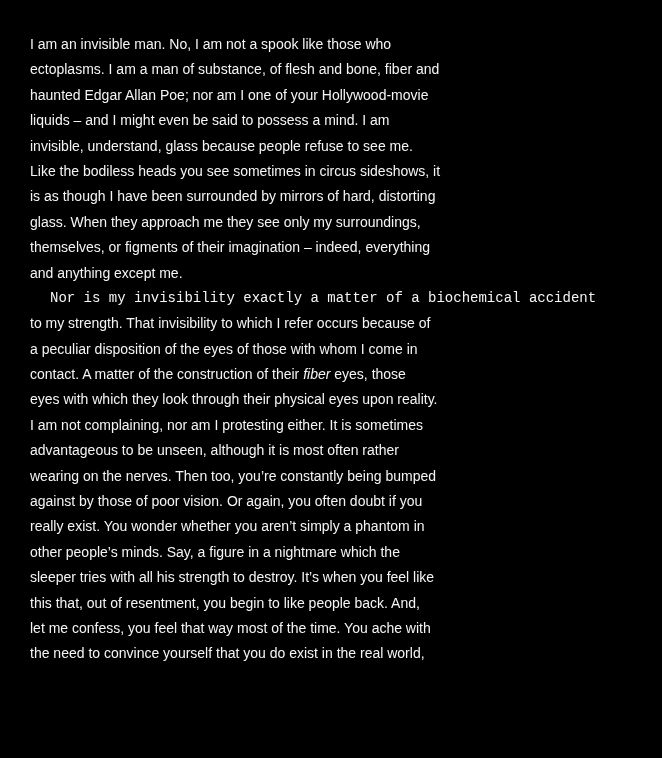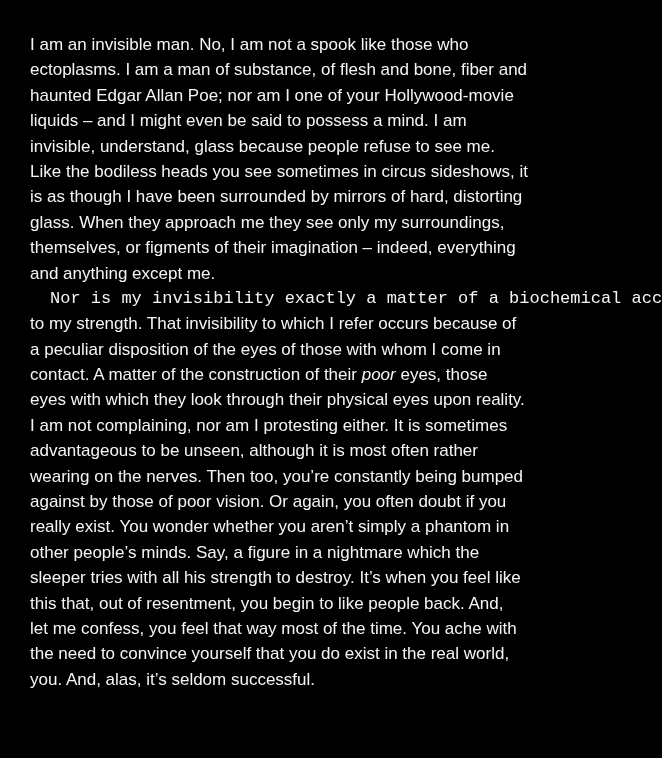--- a/index.html
+++ b/index.html
@@ -13,21 +13,21 @@
     height: 758px;
     background: #000000;
     overflow: hidden;
   }
   .text-block {
     position: absolute;
     left: 30px;
     top: 32px;
     width: 622px;
     font-family: "Liberation Sans", sans-serif;
-    font-size: 17px;
+    font-size: 14px;
     line-height: 25.4px;
     font-weight: 400;
     color: #f5f5f5;
     letter-spacing: 0;
   }
   .paragraph {
     margin: 0;
     padding: 0;
   }
   .line {
@@ -56,28 +56,27 @@
         <div class="line"><span>Like the bodiless heads you see sometimes in circus sideshows, it</span></div>
         <div class="line"><span>is as though I have been surrounded by mirrors of hard, distorting</span></div>
         <div class="line"><span>glass. When they approach me they see only my surroundings,</span></div>
         <div class="line"><span>themselves, or figments of their imagination – indeed, everything</span></div>
         <div class="line"><span>and anything except me.</span></div>
       </div>
       <div class="paragraph">
         <div class="line indent"><span>Nor is my invisibility exactly a matter of a biochemical accident</span></div>
         <div class="line"><span>to my strength. That invisibility to which I refer occurs because of</span></div>
         <div class="line"><span>a peculiar disposition of the eyes of those with whom I come in</span></div>
-        <div class="line"><span>contact. A matter of the construction of their </span><span class="italic">poor</span><span> eyes, those</span></div>
+        <div class="line"><span>contact. A matter of the construction of their </span><span class="italic">fiber</span><span> eyes, those</span></div>
         <div class="line"><span>eyes with which they look through their physical eyes upon reality.</span></div>
         <div class="line"><span>I am not complaining, nor am I protesting either. It is sometimes</span></div>
         <div class="line"><span>advantageous to be unseen, although it is most often rather</span></div>
         <div class="line"><span>wearing on the nerves. Then too, you’re constantly being bumped</span></div>
         <div class="line"><span>against by those of poor vision. Or again, you often doubt if you</span></div>
         <div class="line"><span>really exist. You wonder whether you aren’t simply a phantom in</span></div>
         <div class="line"><span>other people’s minds. Say, a figure in a nightmare which the</span></div>
         <div class="line"><span>sleeper tries with all his strength to destroy. It’s when you feel like</span></div>
         <div class="line"><span>this that, out of resentment, you begin to like people back. And,</span></div>
         <div class="line"><span>let me confess, you feel that way most of the time. You ache with</span></div>
         <div class="line"><span>the need to convince yourself that you do exist in the real world,</span></div>
-        <div class="line"><span>you. And, alas, it’s seldom successful.</span></div>
       </div>
     </div>
 </div>
 
 </body></html>

